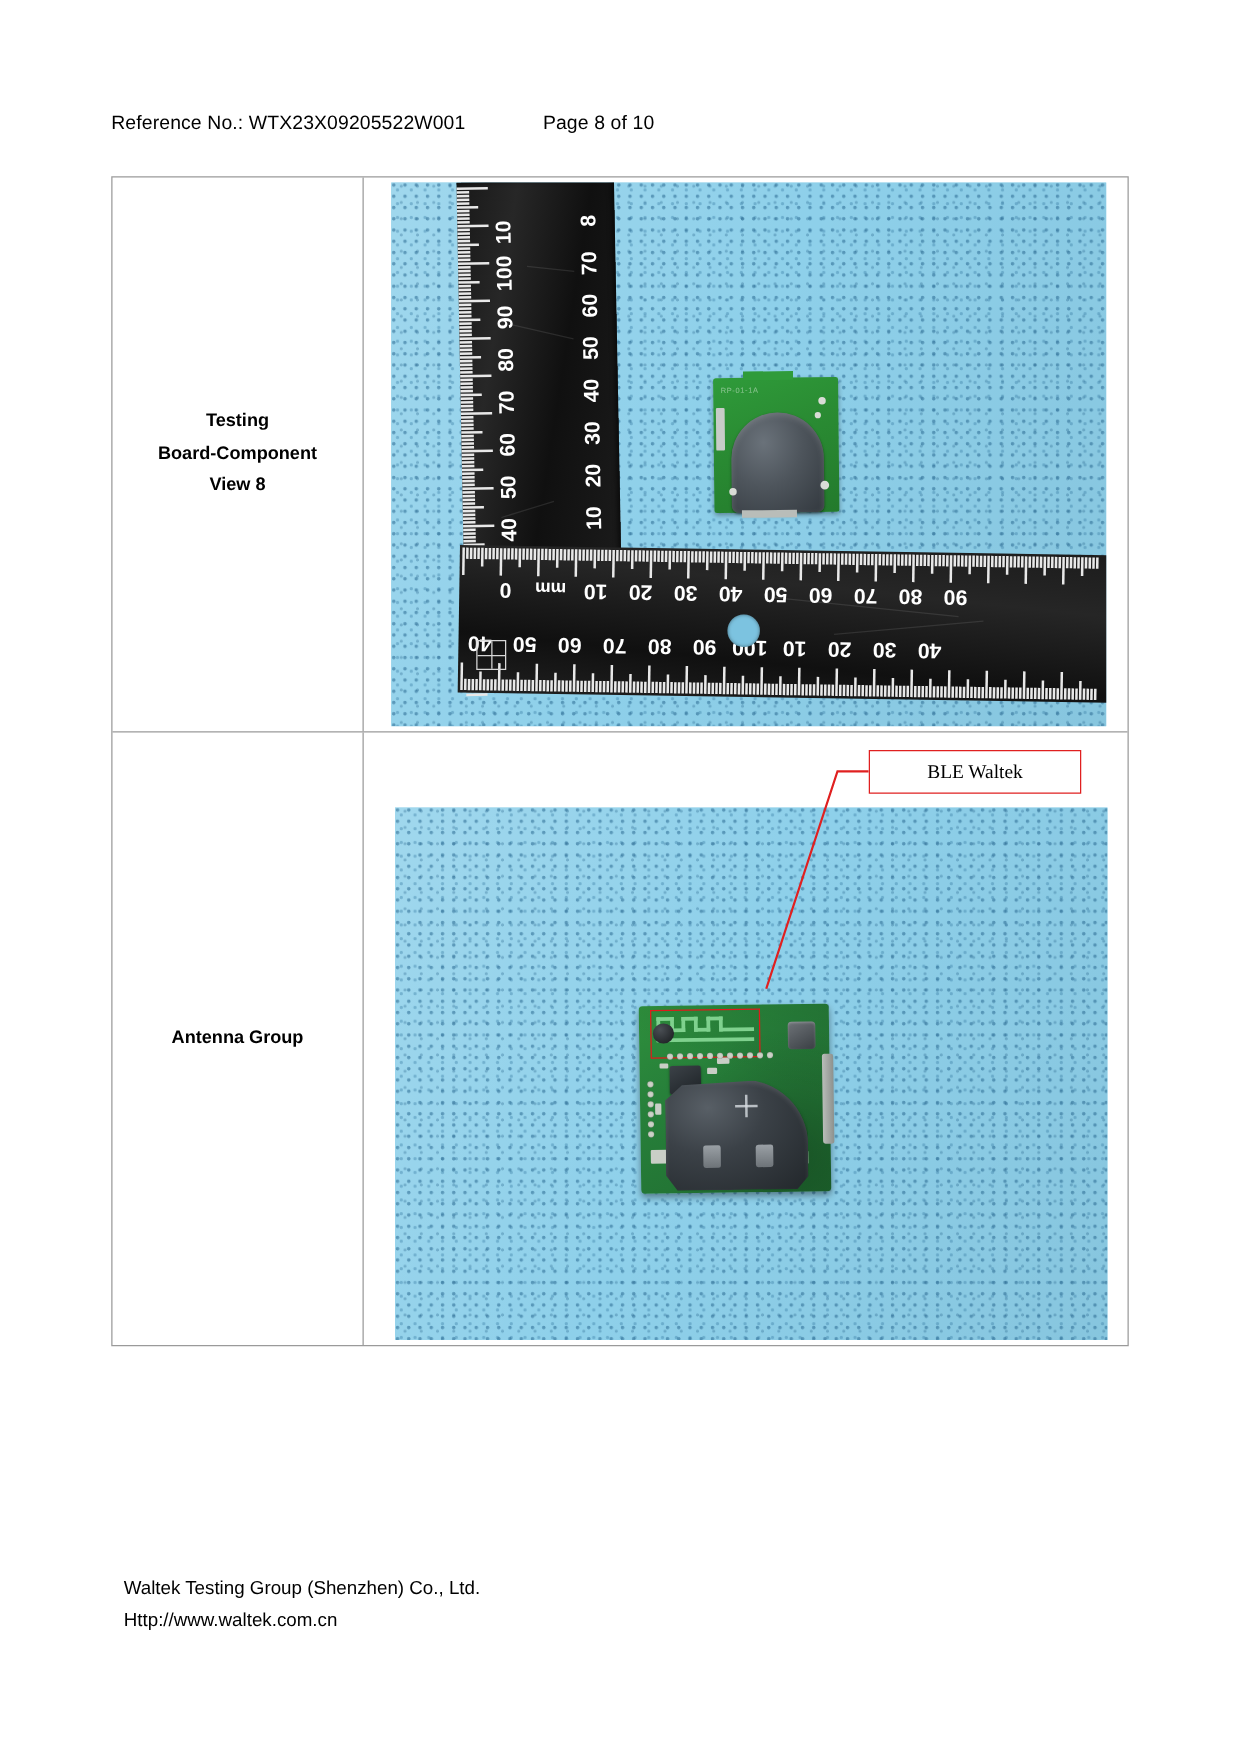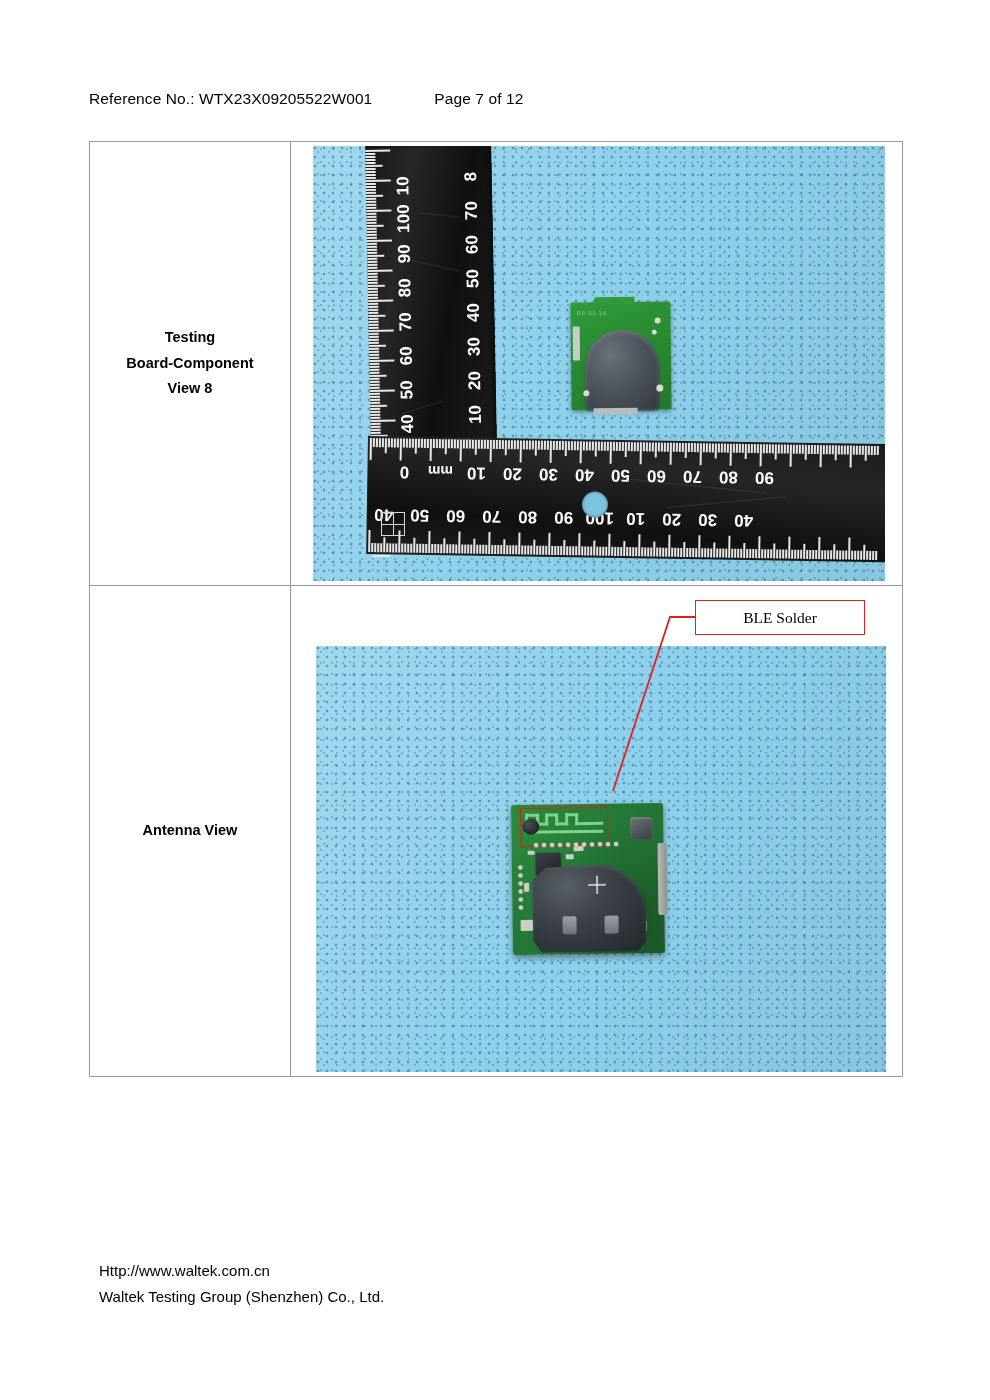--- a/index.html
+++ b/index.html
@@ -341,21 +341,21 @@
     font-size: 15px;
     line-height: 1.75;
   }
   .page-footer div { white-space: nowrap; }
 </style>
 </head>
 <body>
 
 <div class="page-header">
   <span class="hdr-ref">Reference No.: WTX23X09205522W001</span>
-  <span class="hdr-page">Page 7 of 12</span>
+  <span class="hdr-page">Page 8 of 10</span>
 </div>
 
 <div class="report-table">
 
   <div class="row row-1">
     <div class="cell-label">
       <div>
         <div>Testing</div>
         <div>Board-Component</div>
         <div>View 8</div>
@@ -917,21 +917,21 @@
           <div class="sld" style="right:14px; top:28px; width:5px; height:5px;"></div>
           <div class="sld" style="right:8px; bottom:18px; width:7px; height:7px;"></div>
           <div class="sld" style="left:12px; bottom:14px; width:6px; height:6px;"></div>
         </div>
       </div>
     </div>
   </div>
 
   <div class="row row-2">
     <div class="cell-label">
-      <div>Antenna View</div>
+      <div>Antenna Group</div>
     </div>
     <div class="cell-photo">
       <div class="photo" id="photo2">
         <div class="fabric"></div>
 
         <div class="pcb2">
           <div class="mask-dark"></div>
 
           <div class="ant-trace">
             <i style="left:0;   top:0;   width:3px; height:20px;"></i>
@@ -994,19 +994,19 @@
       </div>
     </div>
   </div>
 </div>
 
 <svg class="callout-svg" viewBox="0 0 120 220">
   <polyline points="100,22 75,22 18,196" fill="none" stroke="#e02020" stroke-width="1.8"></polyline>
 </svg>
 
 <div class="callout-box">
-  <span>BLE Solder</span>
+  <span>BLE Waltek</span>
 </div>
 
 <div class="page-footer">
+  <div>Waltek Testing Group (Shenzhen) Co., Ltd.</div>
   <div>Http://www.waltek.com.cn</div>
-  <div>Waltek Testing Group (Shenzhen) Co., Ltd.</div>
 </div>
 
 </body></html>

